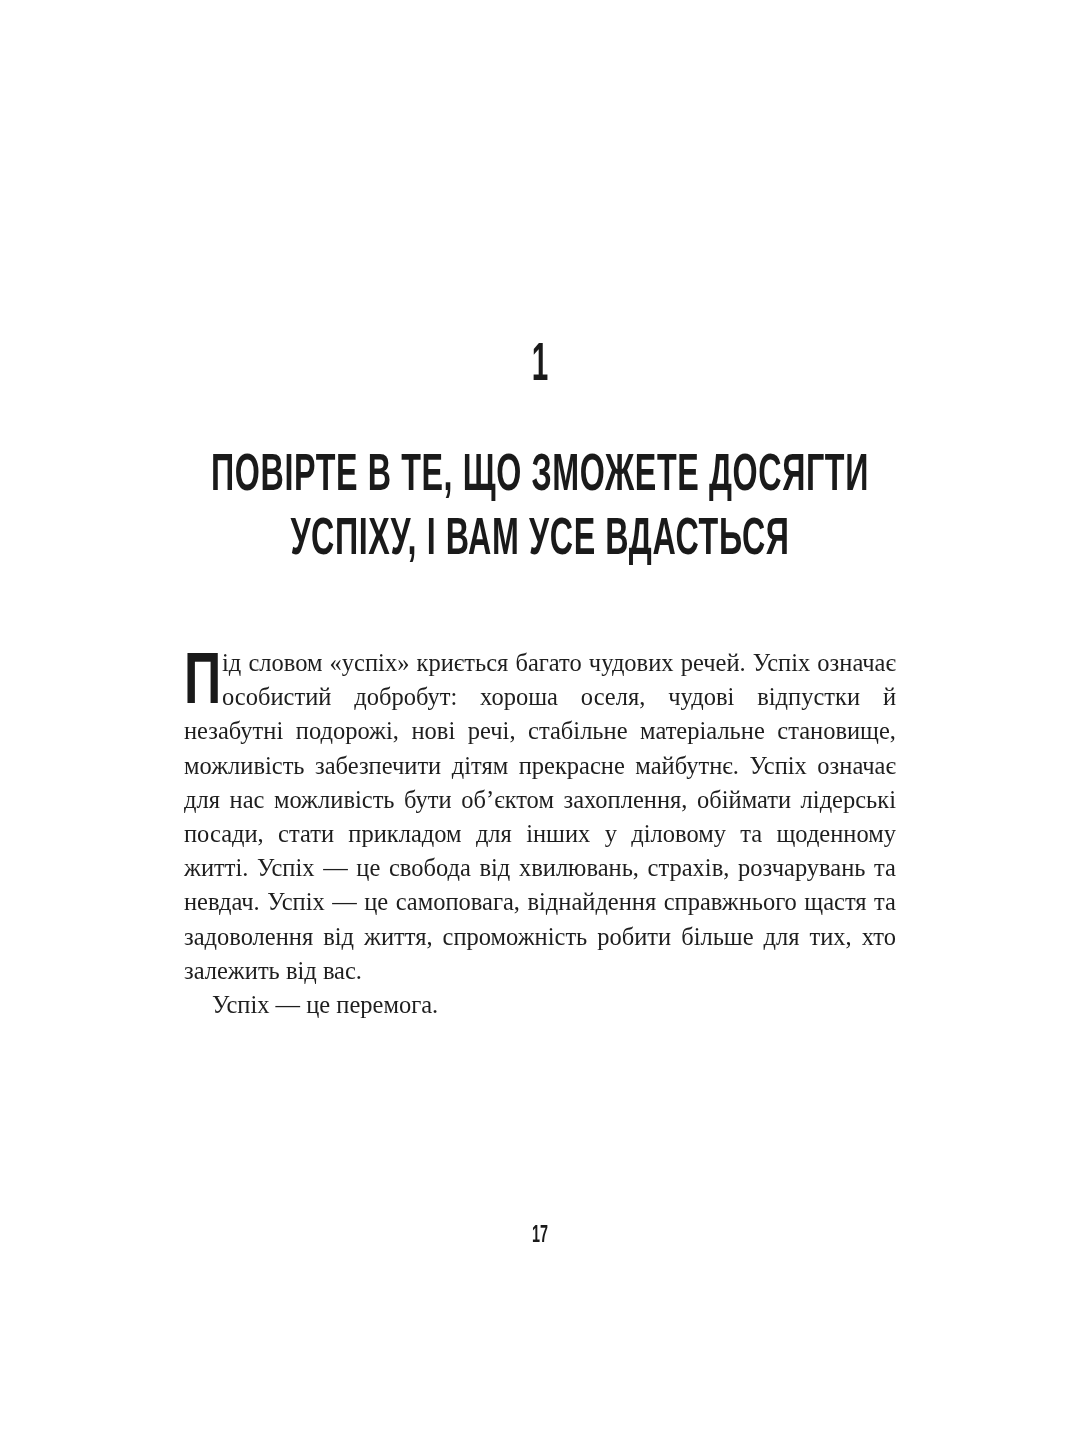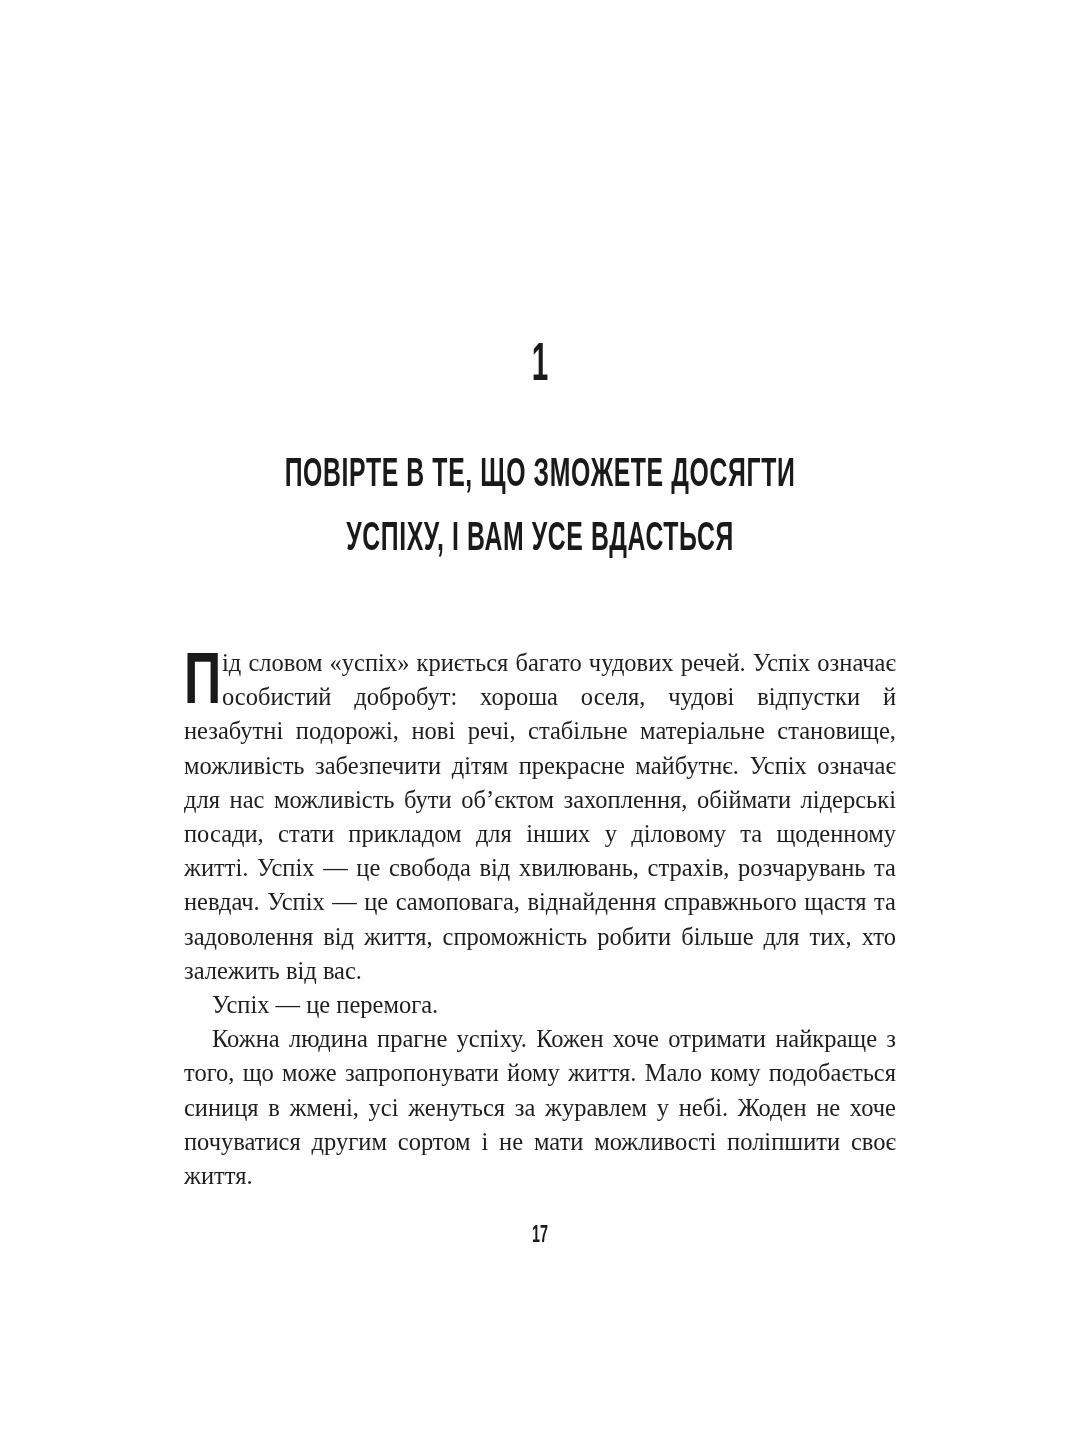--- a/index.html
+++ b/index.html
@@ -29,21 +29,21 @@
       color: #1a1a1a;
     }
     .chapter-title {
       position: absolute;
       left: 0;
       width: 1080px;
       top: 440px;
       text-align: center;
       font-family: "Liberation Sans", sans-serif;
       font-weight: bold;
-      font-size: 40px;
+      font-size: 52px;
       line-height: 64px;
       color: #1a1a1a;
     }
     .chapter-title .line {
       display: block;
       transform: scaleX(0.62);
       transform-origin: 540px 0;
       white-space: nowrap;
       letter-spacing: 1px;
     }
@@ -100,17 +100,16 @@
   <div class="chapter-number">1</div>
 
   <div class="chapter-title">
     <span class="line">ПОВІРТЕ В ТЕ, ЩО ЗМОЖЕТЕ ДОСЯГТИ</span>
     <span class="line">УСПІХУ, І ВАМ УСЕ ВДАСТЬСЯ</span>
   </div>
 
   <div class="body-text">
     <p><span class="dropcap">П</span><span>ід словом «успіх» криється багато чудових речей. Успіх означає особистий добробут: хороша оселя, чудові відпустки й незабутні подорожі, нові речі, стабільне матеріальне становище, можливість забезпечити дітям прекрасне майбутнє. Успіх означає для нас можливість бути об’єктом захоплення, обіймати лідерські посади, стати прикладом для інших у діловому та щоденному житті. Успіх — це свобода від хвилювань, страхів, розчарувань та невдач. Успіх — це самоповага, віднайдення справжнього щастя та задоволення від життя, спроможність робити більше для тих, хто залежить від вас.</span></p>
     <p class="indent">Успіх — це перемога.</p>
-    <p class="indent">Кожна людина прагне успіху. Кожен хоче отримати найкраще з того, що може запропонувати йому життя. Мало кому подобається синиця в жмені, усі женуться за журавлем у небі. Жоден не хоче почуватися другим сортом і не мати можливості поліпшити своє життя.</p>
   </div>
 
   <div class="page-number">17</div>
 </div>
 
 </body></html>

